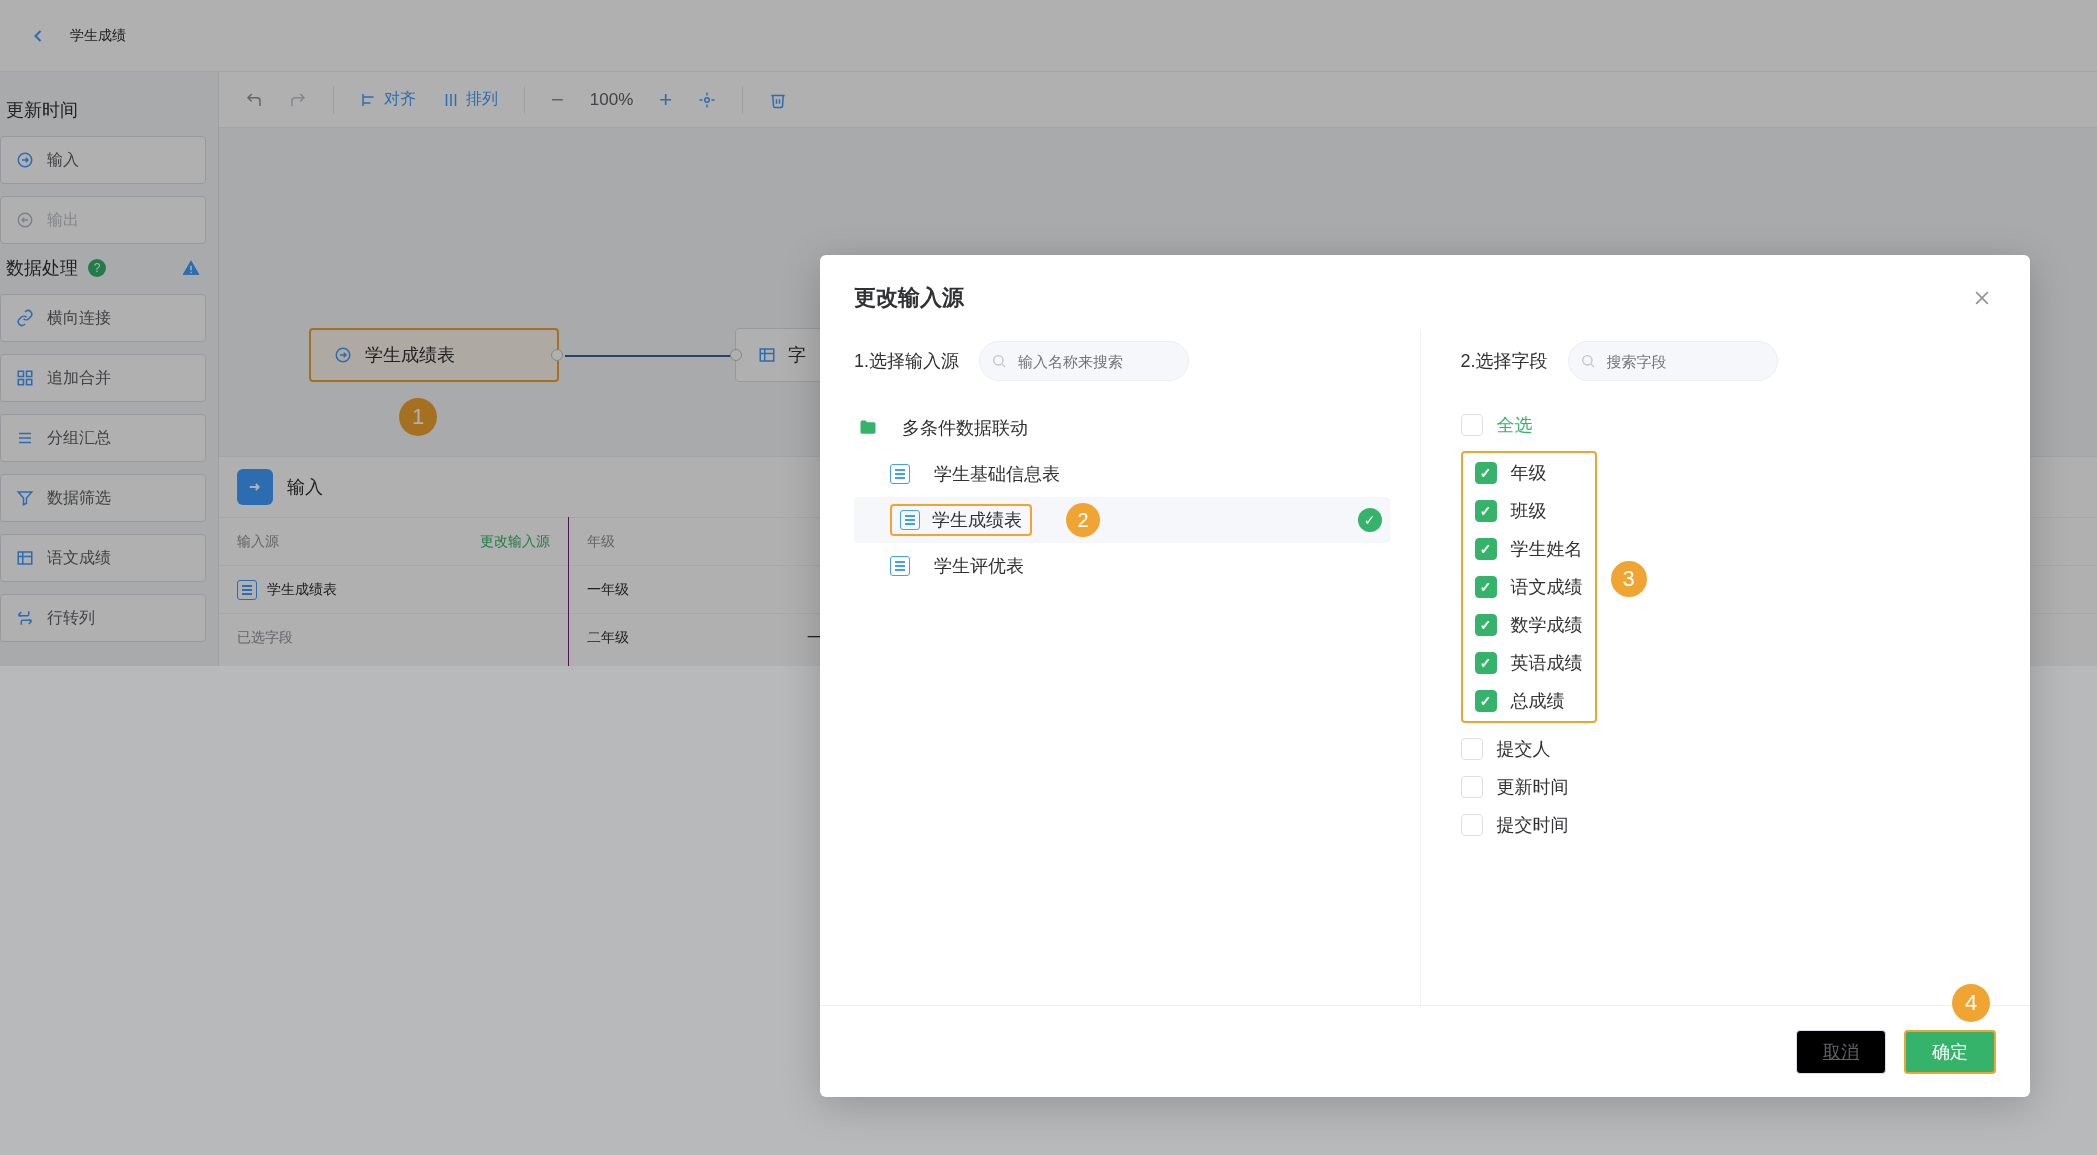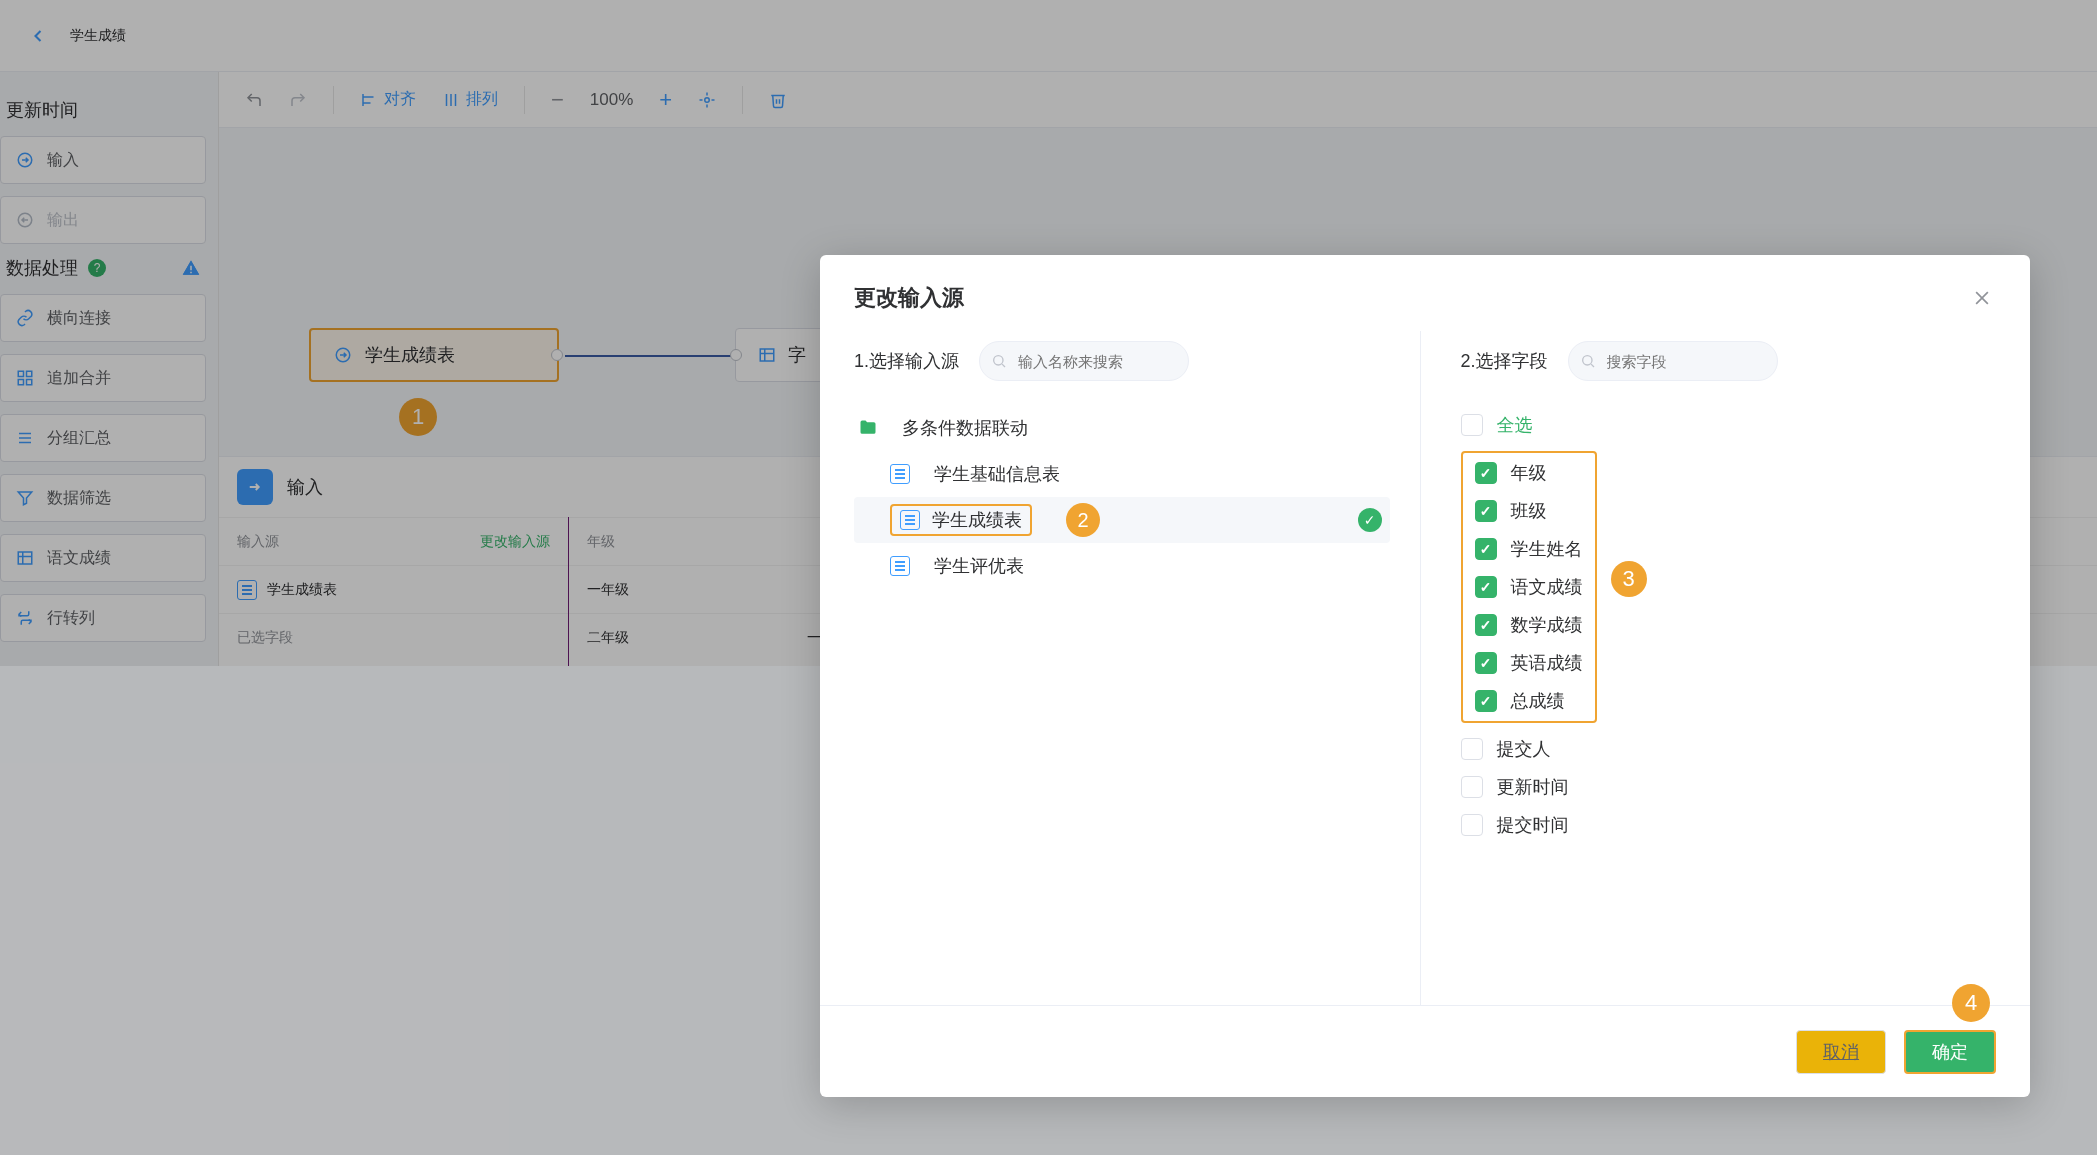--- a/index.html
+++ b/index.html
@@ -85,21 +85,21 @@
 .field-list { display:flex; flex-direction:column; gap:14px; margin-top:14px; }
 .field-row { display:flex; align-items:center; gap:14px; font-size:18px; }
 .cb { width:22px; height:22px; border-radius:4px; border:1px solid #dcdfe6; display:inline-flex; align-items:center; justify-content:center; color:#fff; font-size:14px; background:#fff; }
 .cb.on { background:#35b36a; border-color:#35b36a; }
 .cb.on::after{content:"✓"; font-weight:bold;}
 .select-all { color:#35b36a; }
 .hi-fields { border:2px solid #f0a431; border-radius:4px; padding:8px 12px; display:inline-block; }
 
 .m-foot { height:92px; display:flex; align-items:center; justify-content:flex-end; gap:18px; padding:0 34px; border-top:1px solid #ebeef5; position:relative; }
 .btn { height:44px; padding:0 26px; border-radius:4px; font-size:18px; display:inline-flex; align-items:center; justify-content:center; cursor:pointer; }
-.btn.plain { border:1px solid #dcdfe6; background:#eab308; color:#606266;text-decoration:underline; }
+.btn.plain { border:1px solid #dcdfe6; background:#000000; color:#606266;text-decoration:underline; }
 .btn.primary { border:2px solid #f0a431; background:#35b36a; color:#fff; }
 
 svg { display:block; }
 </style>
 </head>
 <body>
 
 <div class="app">
   <div class="dim">
     <div class="header">

